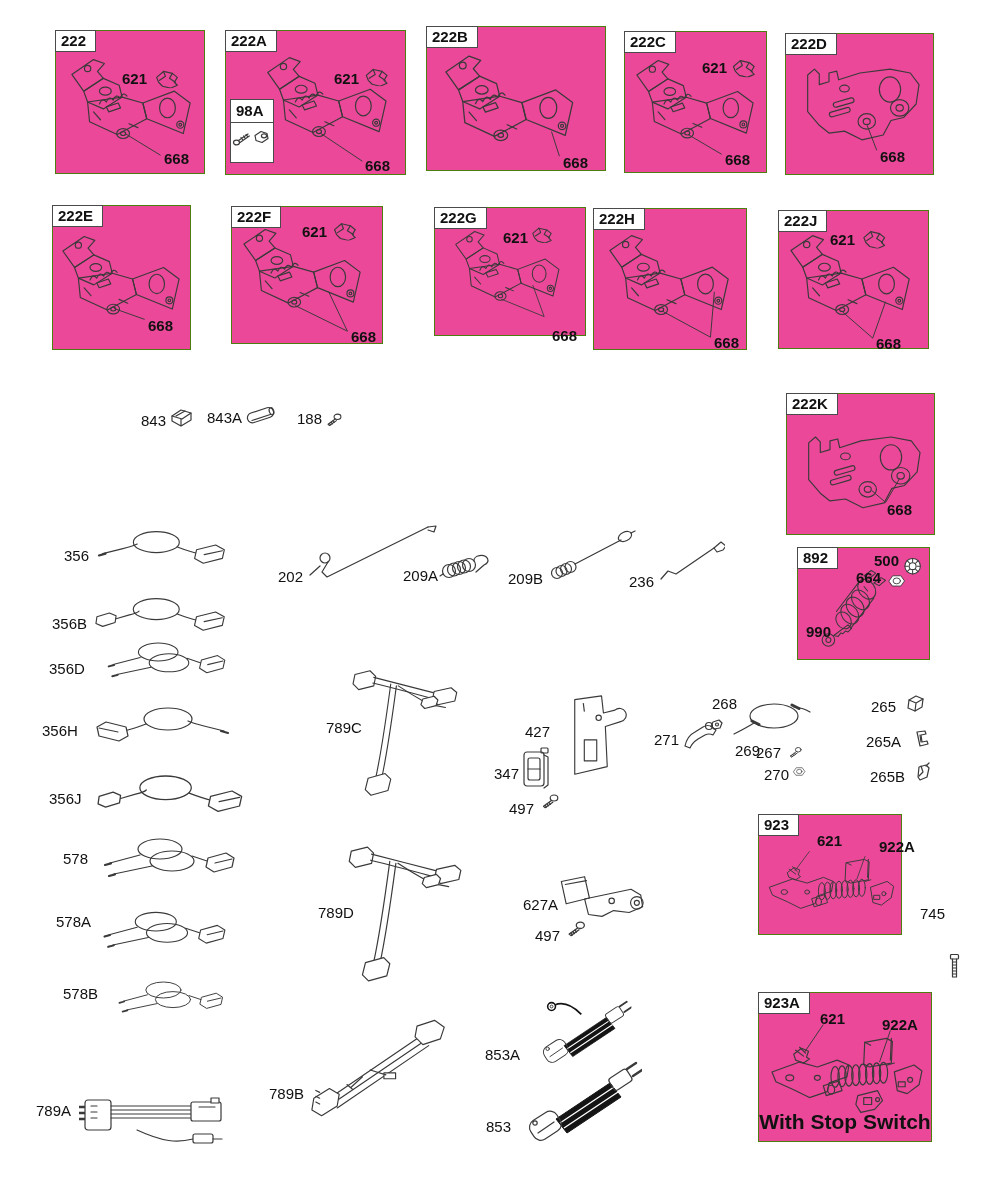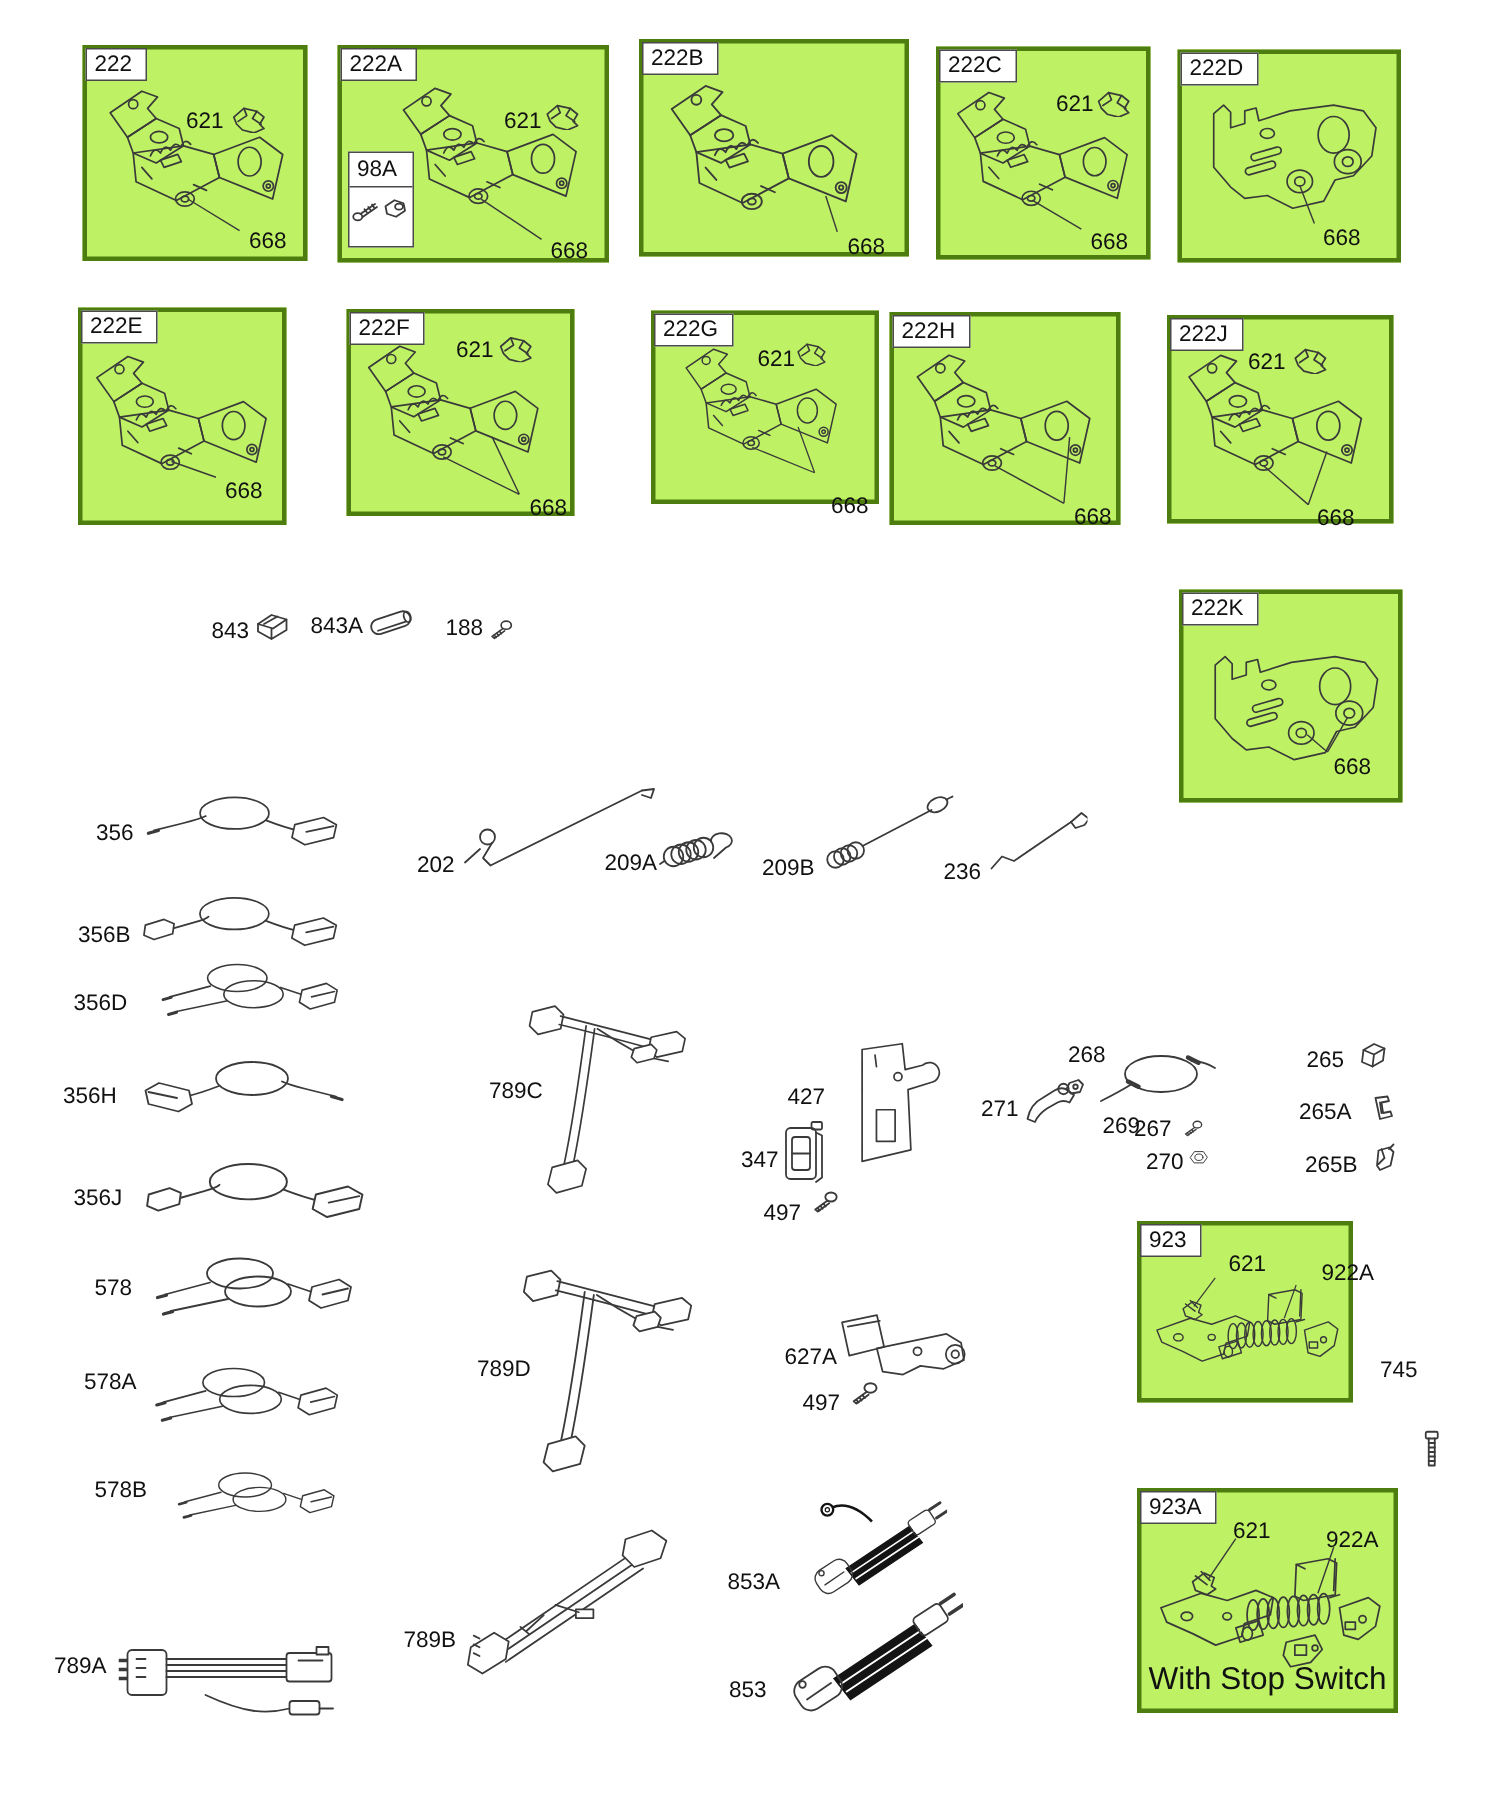--- a/index.html
+++ b/index.html
@@ -1,18 +1,18 @@
 <!DOCTYPE html>
 <html><head>
 <meta charset="utf-8">
 <style>
   html,body{margin:0;padding:0;background:#fff;}
   #canvas{position:relative;width:1005px;height:1200px;background:#fff;overflow:hidden;
           font-family:"Liberation Sans", sans-serif;color:#111;}
-  .panel{position:absolute;border:3px solid #4d7c0f;background:#bef264;box-sizing:border-box;}
+  .panel{position:absolute;border:1px solid #4d7c0f;background:#ec4899;box-sizing:border-box;font-weight:bold;}
   .tab{position:absolute;top:-1px;left:-1px;border:1px solid #4a4a4a;background:#fff;
        padding:1px 9px 2px 5px;font-size:15px;line-height:17px;white-space:nowrap;z-index:3;}
   .pn{position:absolute;font-size:15px;line-height:15px;white-space:nowrap;z-index:3;}
   .art{position:absolute;left:0;top:0;width:100%;height:100%;z-index:1;}
   .itm{position:absolute;z-index:1;}
   .lbl{position:absolute;font-size:15px;line-height:15px;white-space:nowrap;z-index:3;}
   .subbox{position:absolute;border:1px solid #4a4a4a;background:#fff;z-index:4;}
   .subbox .sublbl{display:block;border-bottom:1px solid #4a4a4a;padding:2px 4px 3px 5px;font-size:15px;}
   .caption{position:absolute;left:0;right:0;bottom:7px;text-align:center;font-size:21px;z-index:3;}
   svg .ln{fill:none;stroke:#3a3a3a;stroke-width:1.2;stroke-linejoin:round;stroke-linecap:round;}
@@ -436,20 +436,31 @@
 
   <div class="panel" style="left:786px;top:393px;width:149px;height:142px;">
     <span class="tab">222K</span>
     <svg class="art" viewBox="0 0 149 142">
       <use href="#s-flat" x="4" y="24" width="138" height="110"></use>
       <path class="ldr" d="M100,110 L86,98 M100,110 L114,86"></path>
     </svg>
     <span class="pn" style="left:100px;top:108px;">668</span>
   </div>
 
+  <div class="panel" style="left:797px;top:547px;width:133px;height:113px;">
+    <span class="tab">892</span>
+    <svg class="art" viewBox="0 0 133 113">
+      <use href="#s-keysw" x="12" y="12" width="92" height="98"></use>
+      <use href="#s-starwasher" x="106" y="8" width="21" height="21"></use>
+      <use href="#s-hexnut" x="90" y="26" width="20" height="15"></use>
+    </svg>
+    <span class="pn" style="left:76px;top:5px;">500</span>
+    <span class="pn" style="left:58px;top:22px;">664</span>
+    <span class="pn" style="left:8px;top:76px;">990</span>
+  </div>
 
   <div class="panel" style="left:758px;top:814px;width:144px;height:121px;">
     <span class="tab">923</span>
     <svg class="art" viewBox="0 0 174 121">
       <use href="#s-coilassy" x="7" y="24" width="160" height="100"></use>
       <path class="ldr" d="M62,32 L44,56 M130,38 L120,66"></path>
     </svg>
     <span class="pn" style="left:58px;top:18px;">621</span>
     <span class="pn" style="left:120px;top:24px;">922A</span>
   </div>

